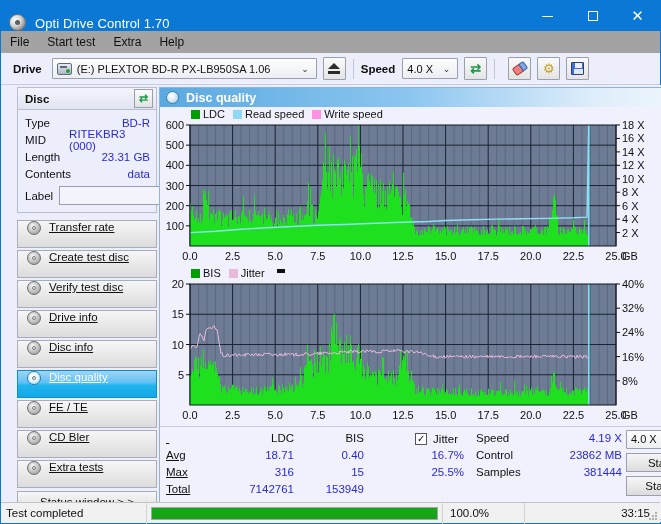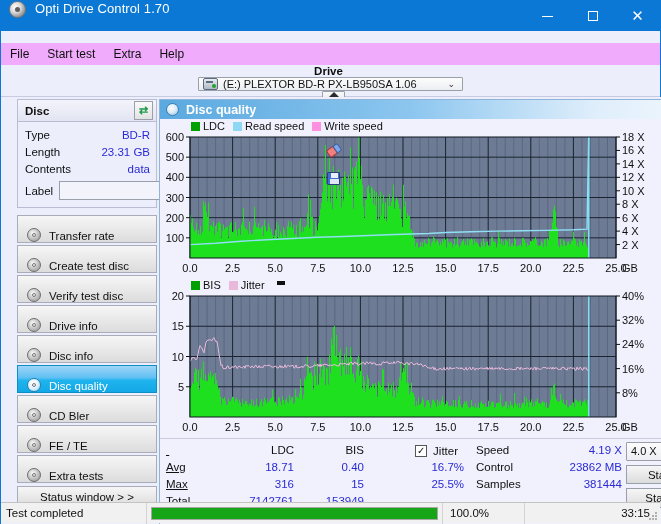--- a/index.html
+++ b/index.html
@@ -11,46 +11,46 @@
     -webkit-font-smoothing:antialiased;
   }
   .app{
     position:relative;width:661px;height:524px;
     background:#eceefb;
     border:1px solid #0a78d4;
     box-sizing:border-box;
   }
   
   .titlebar{
-    height:30px;background:#0a78d4;display:flex;align-items:flex-start;
+    height:30px;background:#0a78d4;display:flex;align-items:flex-end;
     padding-left:8px;box-sizing:border-box;
   }
   .title-icon{
     width:17px;height:17px;border-radius:50%;
     background:radial-gradient(circle at 35% 35%,#fdfdfd 0%,#d8d8d8 40%,#9a9a9a 70%,#6e6e6e 100%);
     border:1px solid #777;box-sizing:border-box;
     display:flex;align-items:center;justify-content:center;flex:0 0 auto;
   }
   .title-icon::after{content:"";width:5px;height:5px;border-radius:50%;background:#5d5d5d;}
   .title-text{color:#fff;font-size:13px;margin-left:9px;letter-spacing:.1px;}
   .win-btns{margin-left:auto;display:flex;height:30px;}
   .win-btn{width:45px;height:30px;display:flex;align-items:center;justify-content:center;color:#fff;font-size:13px;}
   .win-btn.close{font-size:15px;}
   .glyph-min{display:block;width:11px;height:1px;background:#fff;}
   .glyph-max{display:block;width:10px;height:10px;border:1px solid #fff;box-sizing:border-box;}
   
   .menubar{
-    height:22px;background:#f0abfc;display:flex;align-items:center;
-    padding-left:9px;font-size:12px;color:#101010;margin-top:12px;
+    height:22px;background:#a3a3a3;display:flex;align-items:center;
+    padding-left:9px;font-size:12px;color:#101010;
   }
   .menubar span{margin-right:18px;cursor:default;}
   
   .drivebar{
     height:32px;background:#eceefb;display:flex;align-items:center;
-    padding:0 6px;box-sizing:border-box;border-bottom:1px solid #c8cbe0;flex-direction:column;
+    padding:0 6px;box-sizing:border-box;border-bottom:1px solid #c8cbe0;
   }
   .lbl-bold{font-weight:bold;font-size:11.5px;color:#0d0d0d;}
   .drive-label{margin-left:6px;margin-right:10px;}
   .combo{
     height:21px;background:linear-gradient(#fdfdfd,#eceef2);
     border:1px solid #9aa0ab;box-sizing:border-box;display:flex;align-items:center;
     font-size:11px;color:#101010;padding:0 2px 0 4px;border-radius:1px;
   }
   .combo .caret{margin-left:auto;padding:0 5px;color:#333;font-size:9px;}
   .drive-combo{width:265px;}
@@ -112,21 +112,21 @@
   }
   .cd-glyph{width:14px;height:14px;border-radius:50%;
     background:radial-gradient(circle at 50% 50%,#f7f4c0 0%,#e8e08a 45%,#cdbf55 75%,#a89a3e 100%);
     border:1px solid #8d8339;box-sizing:border-box;display:flex;align-items:center;justify-content:center;}
   .cd-glyph::after{content:"";width:4px;height:4px;border-radius:50%;background:#f7f7ee;border:1px solid #9a9268;box-sizing:border-box;}
   .navlist{margin-top:7px;}
   .navitem{
     height:28px;margin-bottom:2px;
     background:linear-gradient(#f6f6f6,#dcdcdc);
     border:1px solid #a9adb9;box-sizing:border-box;
-    display:flex;align-items:flex-end;padding-left:9px;font-size:11.5px;color:#101010;
+    display:flex;align-items:flex-start;padding-left:9px;font-size:11.5px;color:#101010;text-decoration:underline;
   }
   .navitem.sel{
     background:linear-gradient(180deg,#9fd5f7 0%,#5fc0f3 45%,#1fb4ee 55%,#13a8e6 100%);
     border:1px solid #0d8fc6;color:#ffffff;
   }
   .nav-ico{
     width:14px;height:14px;border-radius:50%;flex:0 0 auto;margin-right:8px;
     background:radial-gradient(circle at 40% 35%,#fafafa 0%,#c9c9c9 45%,#8e8e8e 100%);
     border:1px solid #6d6d6d;box-sizing:border-box;display:flex;align-items:center;justify-content:center;
   }
@@ -277,20 +277,24 @@
         <div class="small-btn">
             <span>⇄</span>
           </div>
       </div>
       <div class="disc-body">
         <div class="kv">
           <span class="k">Type</span>
           <span class="v">BD-R</span>
         </div>
         <div class="kv">
+          <span class="k">MID</span>
+          <span class="v">RITEKBR3 (000)</span>
+        </div>
+        <div class="kv">
           <span class="k">Length</span>
           <span class="v">23.31 GB</span>
         </div>
         <div class="kv">
           <span class="k">Contents</span>
           <span class="v">data</span>
         </div>
         <div class="label-row">
           <span class="k">Label</span>
           <input class="label-input" value="" style="">
@@ -320,25 +324,25 @@
         <div class="navitem">
           <span class="nav-ico"></span>
           <span>Disc info</span>
         </div>
         <div class="navitem sel">
           <span class="nav-ico"></span>
           <span>Disc quality</span>
         </div>
         <div class="navitem">
           <span class="nav-ico"></span>
-          <span>CD Bler</span>
+          <span>FE / TE</span>
         </div>
         <div class="navitem">
           <span class="nav-ico"></span>
-          <span>FE / TE</span>
+          <span>CD Bler</span>
         </div>
         <div class="navitem">
           <span class="nav-ico"></span>
           <span>Extra tests</span>
         </div>
       </div>
       <div class="statuswin">Status window &gt; &gt;</div>
     </div>
 
     <div class="main">

